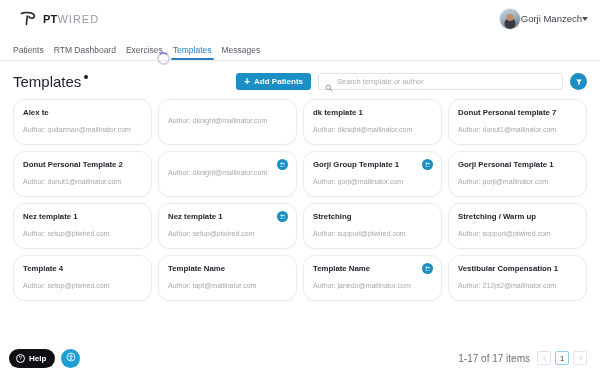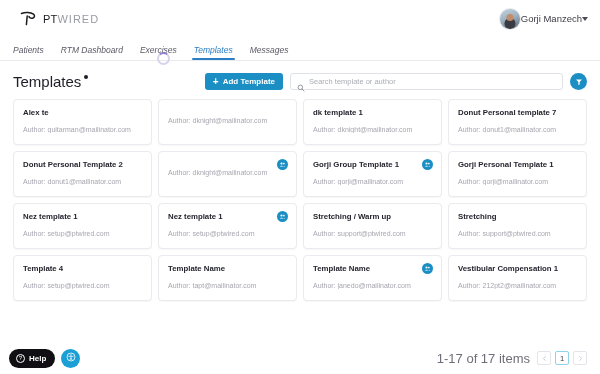--- a/index.html
+++ b/index.html
@@ -16,21 +16,21 @@
     height: 37px;
     display: flex;
     align-items: center;
     justify-content: space-between;
     padding: 0 12px 0 18px;
     background: #ffffff;
   }
   .brand { display: flex; align-items: center; gap: 5px; }
   .brand-mark { width: 20px; height: 20px; display:block; }
   .brand-text { font-size: 11px; letter-spacing: .2px; }
-  .brand-text .pt { font-weight: 400; color: #1b1b1f; }
+  .brand-text .pt { font-weight: 700; color: #1b1b1f; }
   .brand-text .wired { font-weight: 400; color: #9a9aa5; letter-spacing: 1px; }
 
   .user { display: flex; align-items: center; }
   .avatar {
     width: 22px; height: 22px; border-radius: 50%;
     background: linear-gradient(160deg,#c6d4de 0%,#9fb2c0 45%,#5d6b78 100%);
     position: relative; overflow: hidden; flex: none;
     border: 1px solid #e6e9ed;
   }
   .avatar::before {
@@ -45,25 +45,24 @@
   }
   .user-name { font-size: 9.5px; color: #3c3c46; }
   .caret {
     width: 0; height: 0; border-left: 3.2px solid transparent;
     border-right: 3.2px solid transparent; border-top: 4px solid #4a4a55;
   }
 
   
   .nav {
     height: 24px;
-    display: flex; align-items: flex-end; gap: 17px;
+    display: flex; align-items: flex-end; gap: 10px;
     padding: 0 0 0 13px;
     border-bottom: 1px solid #e8eaee;
     position: relative;
-    font-style: italic;
   }
   .nav-item {
     font-size: 8.5px; color: #5a5a66; padding-bottom: 5px;
     position: relative; white-space: nowrap; cursor: pointer;
   }
   .nav-item.active { color: #2b7fc4; }
   .nav-item.active::after {
     content:""; position:absolute; left:-2px; right:-2px; bottom:0;
     height: 2px; background: #2b7fc4; border-radius: 2px;
   }
@@ -85,21 +84,21 @@
   .head-tools { display: flex; align-items: center; gap: 7px; }
   .btn-add {
     background: #1b8fc4; color: #fff; border: none; border-radius: 3px;
     font-size: 8px; font-weight: 700; font-family: inherit;
     height: 17px; padding: 0 8px; display: flex; align-items: center; gap: 4px;
     cursor: pointer; white-space: nowrap;
   }
   .btn-add .plus { font-size: 10px; font-weight: 700; line-height: 1; }
 
   .search-box {
-    width: 273px; height: 17px; border: 1px solid #dfe2e7; border-radius: 3px;
+    width: 245px; height: 17px; border: 1px solid #dfe2e7; border-radius: 3px;
     display: flex; align-items: center; gap: 4px; padding: 0 6px; background: #fff;
   }
   .search-icon { width: 8px; height: 8px; flex: none; display: block; }
   .search-input {
     border: none; outline: none; background: transparent; width: 100%;
     font-family: inherit; font-size: 7.5px; color: #53535e;
   }
   .search-input::placeholder { color: #a9adb4; }
 
   .filter-btn {
@@ -109,21 +108,21 @@
   }
 
   
   .grid {
     padding: 0 13px;
     display: grid;
     grid-template-columns: repeat(4, 1fr);
     gap: 6px 6px;
   }
   .card {
-    background: #fff; border: 1px solid #e9ebef; border-radius: 4px;
+    background: #fff; border: 1px solid #e9ebef; border-radius: 12px;
     height: 46px; padding: 9px 9px 16px 9px; position: relative;
     box-shadow: 0 1px 1px rgba(20,30,50,.035);
     cursor: pointer; overflow: hidden;
   }
   .card-title {
     font-size: 7.8px; font-weight: 700; color: #24242e;
     line-height: 1.1; padding-right: 16px;
     white-space: nowrap; overflow: hidden; text-overflow: ellipsis;
   }
   .card-author {
@@ -151,21 +150,21 @@
   .help-q {
     width: 9px; height: 9px; border-radius: 50%; border: 1px solid #fff;
     font-size: 6px; line-height: 7.5px; text-align: center; font-weight: 400;
   }
   .round-btn {
     width: 19px; height: 19px; border-radius: 50%; background: #1b9fd4;
     border: none; cursor: pointer; display: flex; align-items: center; justify-content: center;
     color: #fff; font-size: 9px;
   }
   .pager { display: flex; align-items: center; gap: 4px; }
-  .pager-label { font-size: 13px; color: #6e6e78; margin-right: 3px; }
+  .pager-label { font-size: 10px; color: #6e6e78; margin-right: 3px; }
   .pg {
     width: 14px; height: 14px; border: 1px solid #e2e5e9; border-radius: 2px;
     background: #fff; display: flex; align-items: center; justify-content: center;
     font-family: inherit; font-size: 7.5px; color: #b6bac0; cursor: pointer;
   }
   .pg.current { border-color: #8fd2ee; color: #35353f; }
 </style>
 </head>
 <body>
 
@@ -200,21 +199,21 @@
 
 <div class="page-head">
   <div class="title-wrap">
     <span class="page-title">Templates</span>
     <span class="title-dot"></span>
   </div>
 
   <div class="head-tools">
     <button class="btn-add">
       <span class="plus">+</span>
-      <span>Add Template</span>
+      <span>Add Patients</span>
     </button>
 
     <div class="search-box">
       <span class="search-icon">
         <svg viewBox="0 0 12 12" width="8" height="8" aria-hidden="true">
           <circle cx="5" cy="5" r="3.4" fill="none" stroke="#8d9199" stroke-width="1.4"></circle>
           <line x1="7.6" y1="7.6" x2="10.6" y2="10.6" stroke="#8d9199" stroke-width="1.4" stroke-linecap="round"></line>
         </svg>
       </span>
       <input class="search-input" type="text" placeholder="Search template or author" style="">
@@ -290,26 +289,26 @@
     <span class="group-badge">
       <svg viewBox="0 0 12 12" width="7" height="7" aria-hidden="true">
         <circle cx="4.3" cy="4.2" r="1.8" fill="#ffffff"></circle>
         <circle cx="8.4" cy="4.6" r="1.4" fill="#ffffff"></circle>
         <path d="M1.4 9.6 C1.8 7.5, 6.8 7.5, 7.2 9.6 Z" fill="#ffffff"></path>
         <path d="M7.3 9.6 C7.4 8.1, 10.8 7.9, 10.9 9.6 Z" fill="#ffffff"></path>
       </svg>
     </span>
   </div>
   <div class="card">
+    <div class="card-title">Stretching</div>
+    <div class="card-author">Author: support@ptwired.com</div>
+  </div>
+
+  <div class="card">
     <div class="card-title">Stretching / Warm up</div>
-    <div class="card-author">Author: support@ptwired.com</div>
-  </div>
-
-  <div class="card">
-    <div class="card-title">Stretching</div>
     <div class="card-author">Author: support@ptwired.com</div>
   </div>
   <div class="card">
     <div class="card-title">Template 4</div>
     <div class="card-author">Author: setup@ptwired.com</div>
   </div>
   <div class="card">
     <div class="card-title">Template Name</div>
     <div class="card-author">Author: tapt@mailinator.com</div>
   </div>

